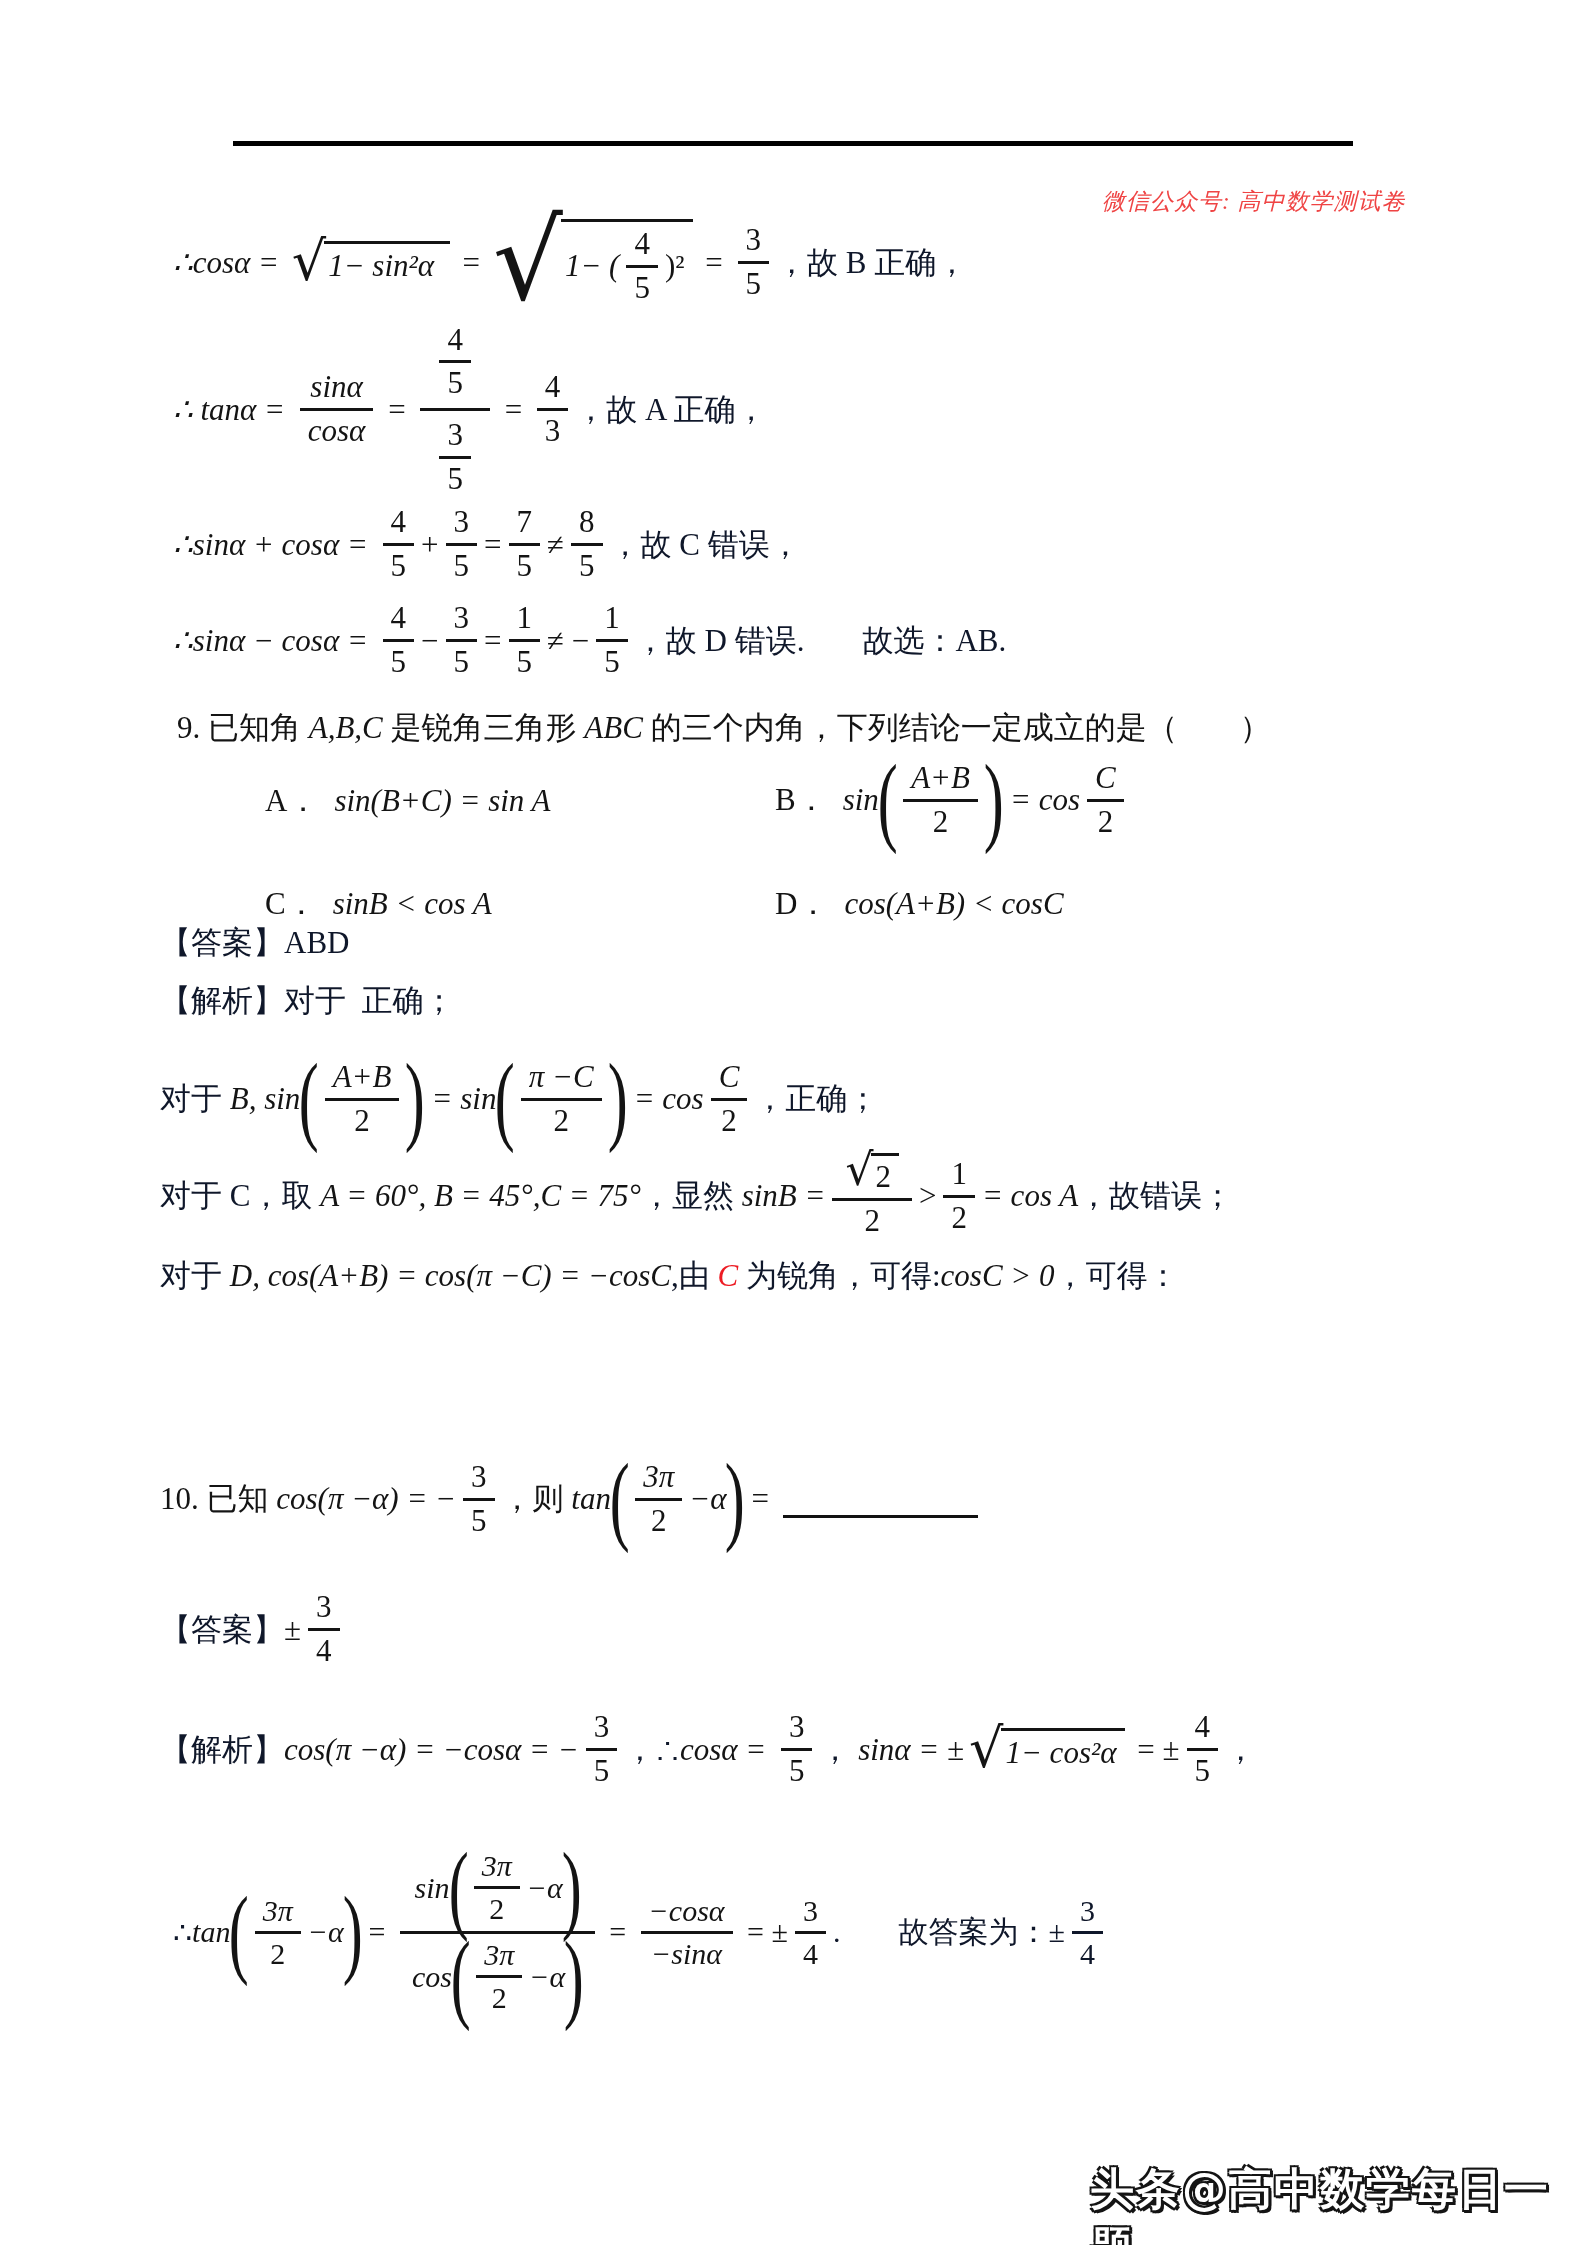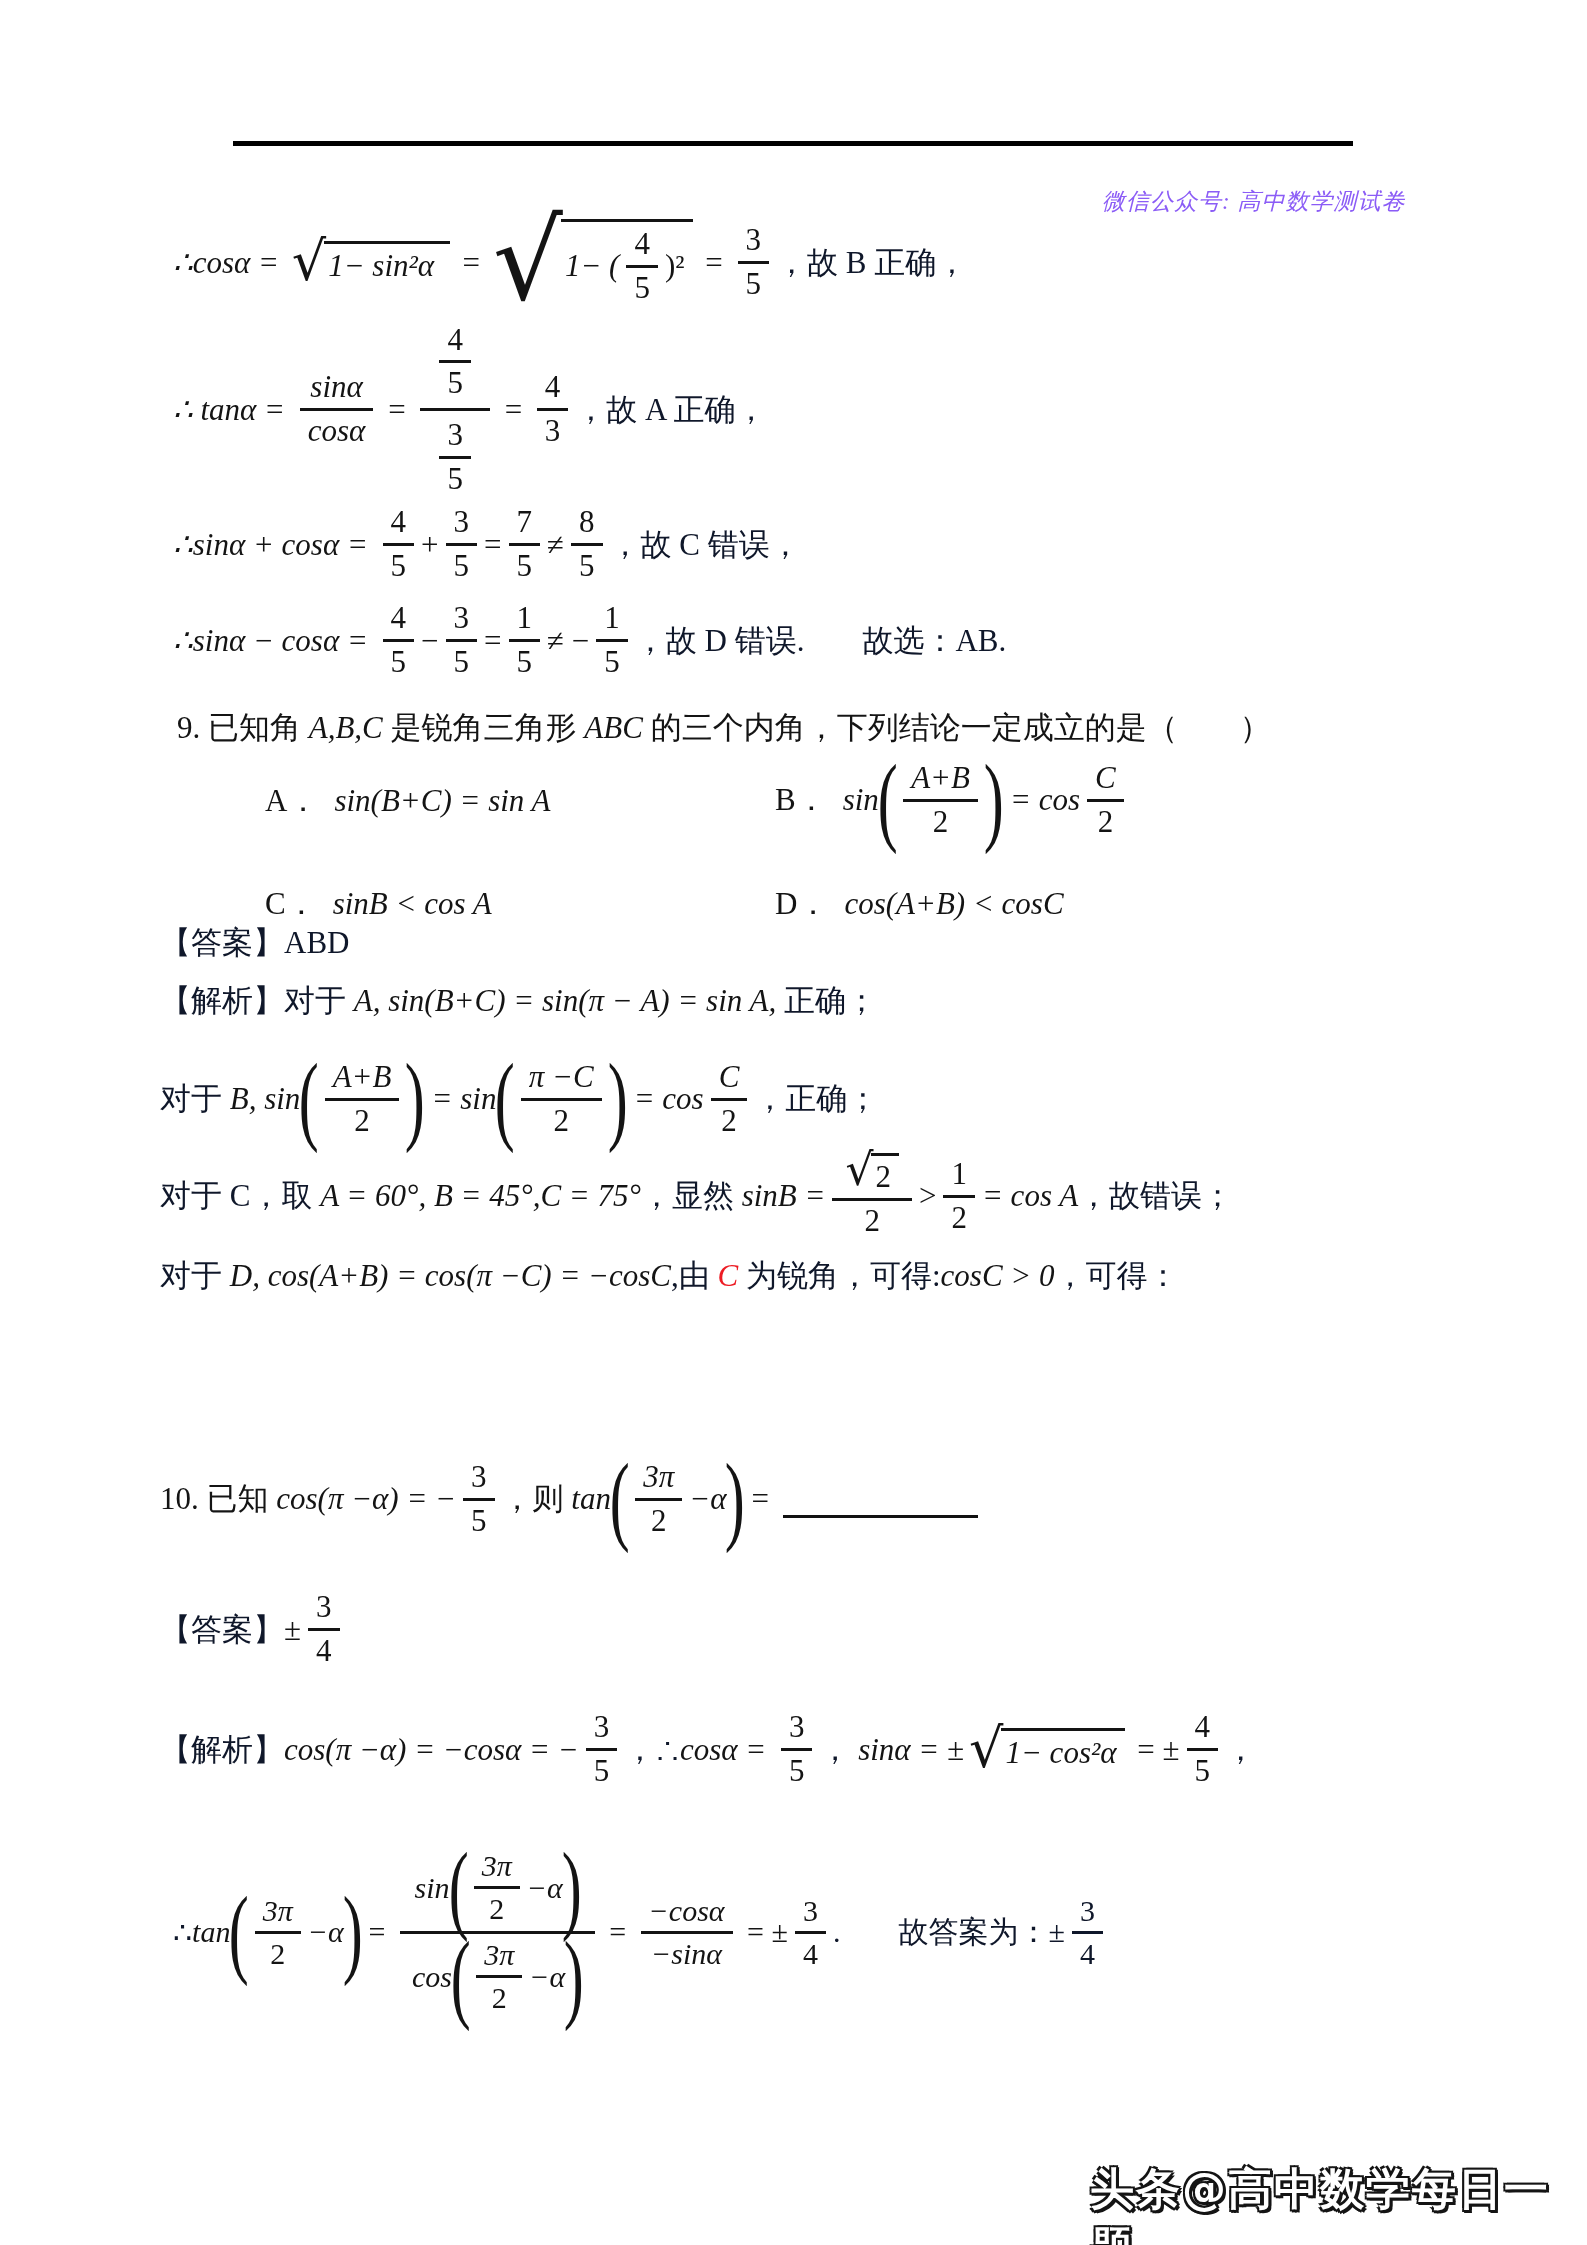--- a/index.html
+++ b/index.html
@@ -1,19 +1,19 @@
 <!DOCTYPE html>
 <html><head>
 <meta charset="utf-8">
 <style>
   html,body{margin:0;padding:0;background:#ffffff;}
   .page{position:relative;width:1587px;height:2245px;background:#fff;overflow:hidden;
         font-family:"Liberation Serif","DejaVu Serif",serif;color:#141414;}
   .rule{position:absolute;left:233px;top:141px;width:1120px;height:5px;background:#000;}
-  .note{position:absolute;left:1102px;top:186px;font-size:23px;font-style:italic;color:#8b5cf6;letter-spacing:1px;}
+  .note{position:absolute;left:1102px;top:186px;font-size:23px;font-style:italic;color:#ef4444;letter-spacing:1px;}
   .line{position:absolute;display:flex;align-items:center;white-space:pre;font-size:31px;}
   .fm{font-style:italic;text-align:center;}
   .cn{font-style:normal;}
   .up{font-style:normal;}
   .red{color:#0f172a;font-style:normal;}
   .red-it{color:#ED1C24;font-style:italic;}
   .bold{font-weight:700;}
   .gap{margin-left:58px;}
   
   .frac{display:inline-flex;flex-direction:column;text-align:center;margin:0 7px;line-height:1.12;}
@@ -97,21 +97,21 @@
   </div>
   <div class="line l-optD">
     <span class="cn">D．</span><span class="fm" style="margin-left:16px">cos(A+B) &lt; cosC</span>
   </div>
 
   <div class="line l-ans9">
     <span class="red">【答案】</span><span class="red">ABD</span>
   </div>
 
   <div class="line l-an9a">
-    <span class="red">【解析】</span><span class="red">对于 </span><span class="fm">A, sin(B+C) = sin(π − A) = sin A,</span><span class="red"> 正确；</span>
+    <span class="red">【解析】</span><span class="red">对于 </span><span class="red"> 正确；</span>
   </div>
 
   <div class="line l-an9b">
     <span class="red">对于 </span><span class="fm">B, sin</span><span class="paren">(</span><span class="frac"><span class="num fm">A+B</span><span class="den">2</span></span><span class="paren">)</span><span class="fm"> = sin</span><span class="paren">(</span><span class="frac"><span class="num fm">π −C</span><span class="den">2</span></span><span class="paren">)</span><span class="fm"> = cos</span><span class="frac"><span class="num fm">C</span><span class="den">2</span></span><span class="red">，正确；</span>
   </div>
 
   <div class="line l-an9c">
     <span class="red">对于 C，取 </span><span class="fm">A = 60°, B = 45°,C = 75°</span><span class="red">，显然 </span><span class="fm">sinB =</span><span class="frac"><span class="num"><span class="sqrt sq-md"><span class="radical">√</span><span class="radicand"><span class="up">2</span></span></span></span><span class="den">2</span></span><span class="up">&gt;</span><span class="frac"><span class="num">1</span><span class="den">2</span></span><span class="fm">= cos A</span><span class="red">，故错误；</span>
   </div>
 

